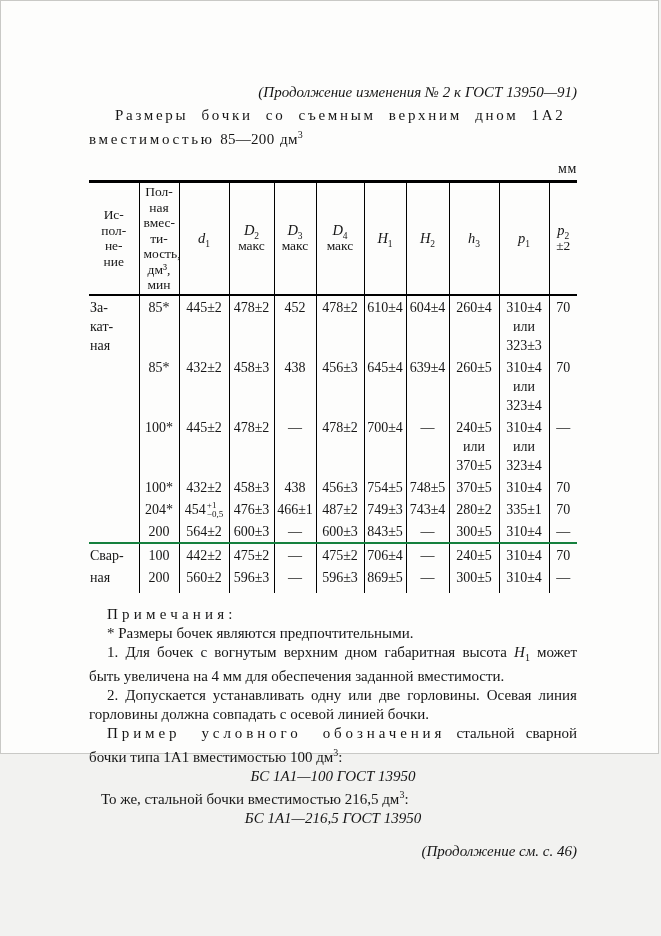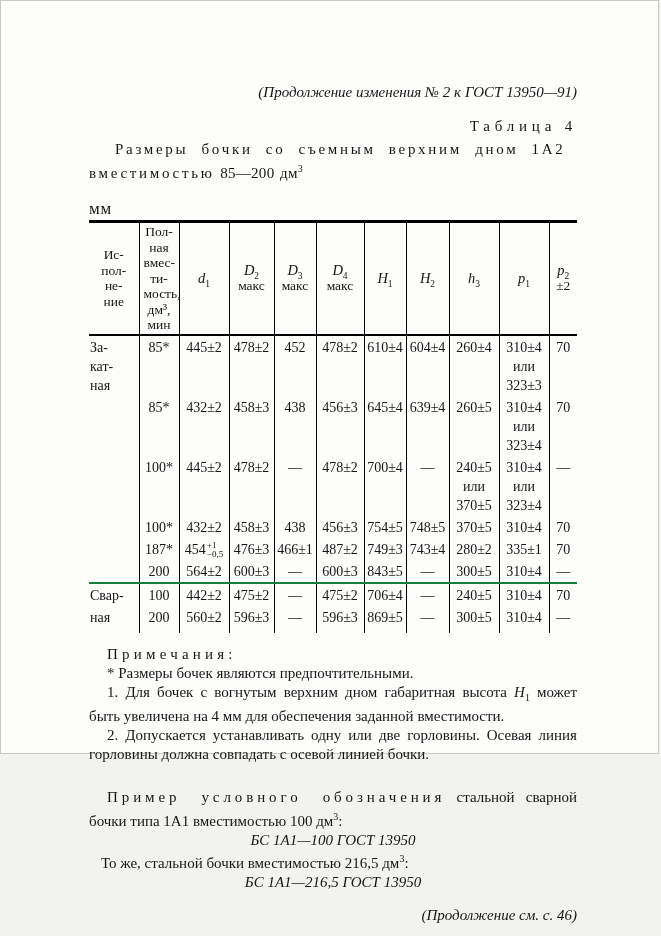--- a/index.html
+++ b/index.html
@@ -13,21 +13,21 @@
     position:relative;width:659px;height:754px;
     background:#fdfdfc;border:1px solid #c9c9c6;box-sizing:border-box;
   }
   .content{position:absolute;left:88px;top:82px;width:488px;}
 
   .cont-header{font-style:italic;font-size:15px;text-align:right;line-height:19px;}
   .table-label{font-size:15px;text-align:right;letter-spacing:0.32em;margin-top:15px;line-height:19px;}
   .title{font-size:15px;line-height:20px;letter-spacing:0.18em;word-spacing:0.45em;margin-top:3px;}
   .title .l1{text-indent:26px;}
   .title .plain{letter-spacing:0.02em;word-spacing:0.1em;}
-  .units{font-size:17px;text-align:left;line-height:16px;margin:18px 0 3px 0;letter-spacing:0.05em;}
+  .units{font-size:14px;text-align:right;line-height:16px;margin:12px 0 3px 0;letter-spacing:0.05em;}
   sup{font-size:10px;}
 
   table.dims{
     border-collapse:collapse;table-layout:fixed;width:488px;
     border-top:3px solid #000;
     font-size:14px;
   }
   .dims th,.dims td{border-left:1.6px solid #000;padding:0;}
   .dims th:first-child,.dims td:first-child{border-left:none;}
   .dims thead th{
@@ -50,37 +50,36 @@
   .supsub{display:inline-block;vertical-align:-3px;margin-left:1px;}
   .ss-sup,.ss-sub{display:block;font-size:9px;line-height:9px;text-align:left;letter-spacing:0;}
 
   .notes{margin-top:12px;font-size:15px;line-height:19px;}
   .notes p{margin:0;text-indent:18px;text-align:justify;}
   .notes p.no-just{text-align:left;}
   .spaced{letter-spacing:0.28em;}
   .var{font-style:italic;}
   .notes sub,.example sub{font-size:10px;}
 
-  .example{margin-top:24px;font-size:15px;line-height:19px;}
+  .example{margin-top:0;font-size:15px;line-height:19px;}
   .example p{margin:0;}
   .example .lead{text-indent:18px;text-align:justify;}
   .example .lead .spaced{letter-spacing:0.26em;word-spacing:0.4em;}
   .designation{font-style:italic;text-align:center;line-height:18px;}
   .tozhe{text-indent:12px;}
   .footer-note{font-style:italic;font-size:15px;text-align:right;margin-top:16px;}
 </style>
 </head>
 <body>
 
 <div class="page">
   <div class="content">
 
     <div class="cont-header">(Продолжение изменения № 2 к ГОСТ 13950—91)</div>
 
-    <div class="table-label">Таблица 4</div>
 
     <div class="title">
       <div class="l1">Размеры бочки со съемным верхним дном 1А2</div>
       <div class="l2"><span class="sp">вместимостью</span><span class="plain"> 85—200 дм</span><sup class="plain">3</sup></div>
     </div>
 
     <div class="units">мм</div>
 
     <table class="dims">
       <colgroup>
@@ -178,21 +177,21 @@
             <td>438</td>
             <td>456±3</td>
             <td>754±5</td>
             <td>748±5</td>
             <td>370±5</td>
             <td>310±4</td>
             <td>70</td>
           </tr>
           <tr>
             <td class="exec-cell"></td>
-            <td>187*</td>
+            <td>204*</td>
             <td><span>454</span><span class="supsub"><span class="ss-sup">+1</span><span class="ss-sub">−0,5</span></span></td>
             <td>476±3</td>
             <td>466±1</td>
             <td>487±2</td>
             <td>749±3</td>
             <td>743±4</td>
             <td>280±2</td>
             <td>335±1</td>
             <td>70</td>
           </tr>

